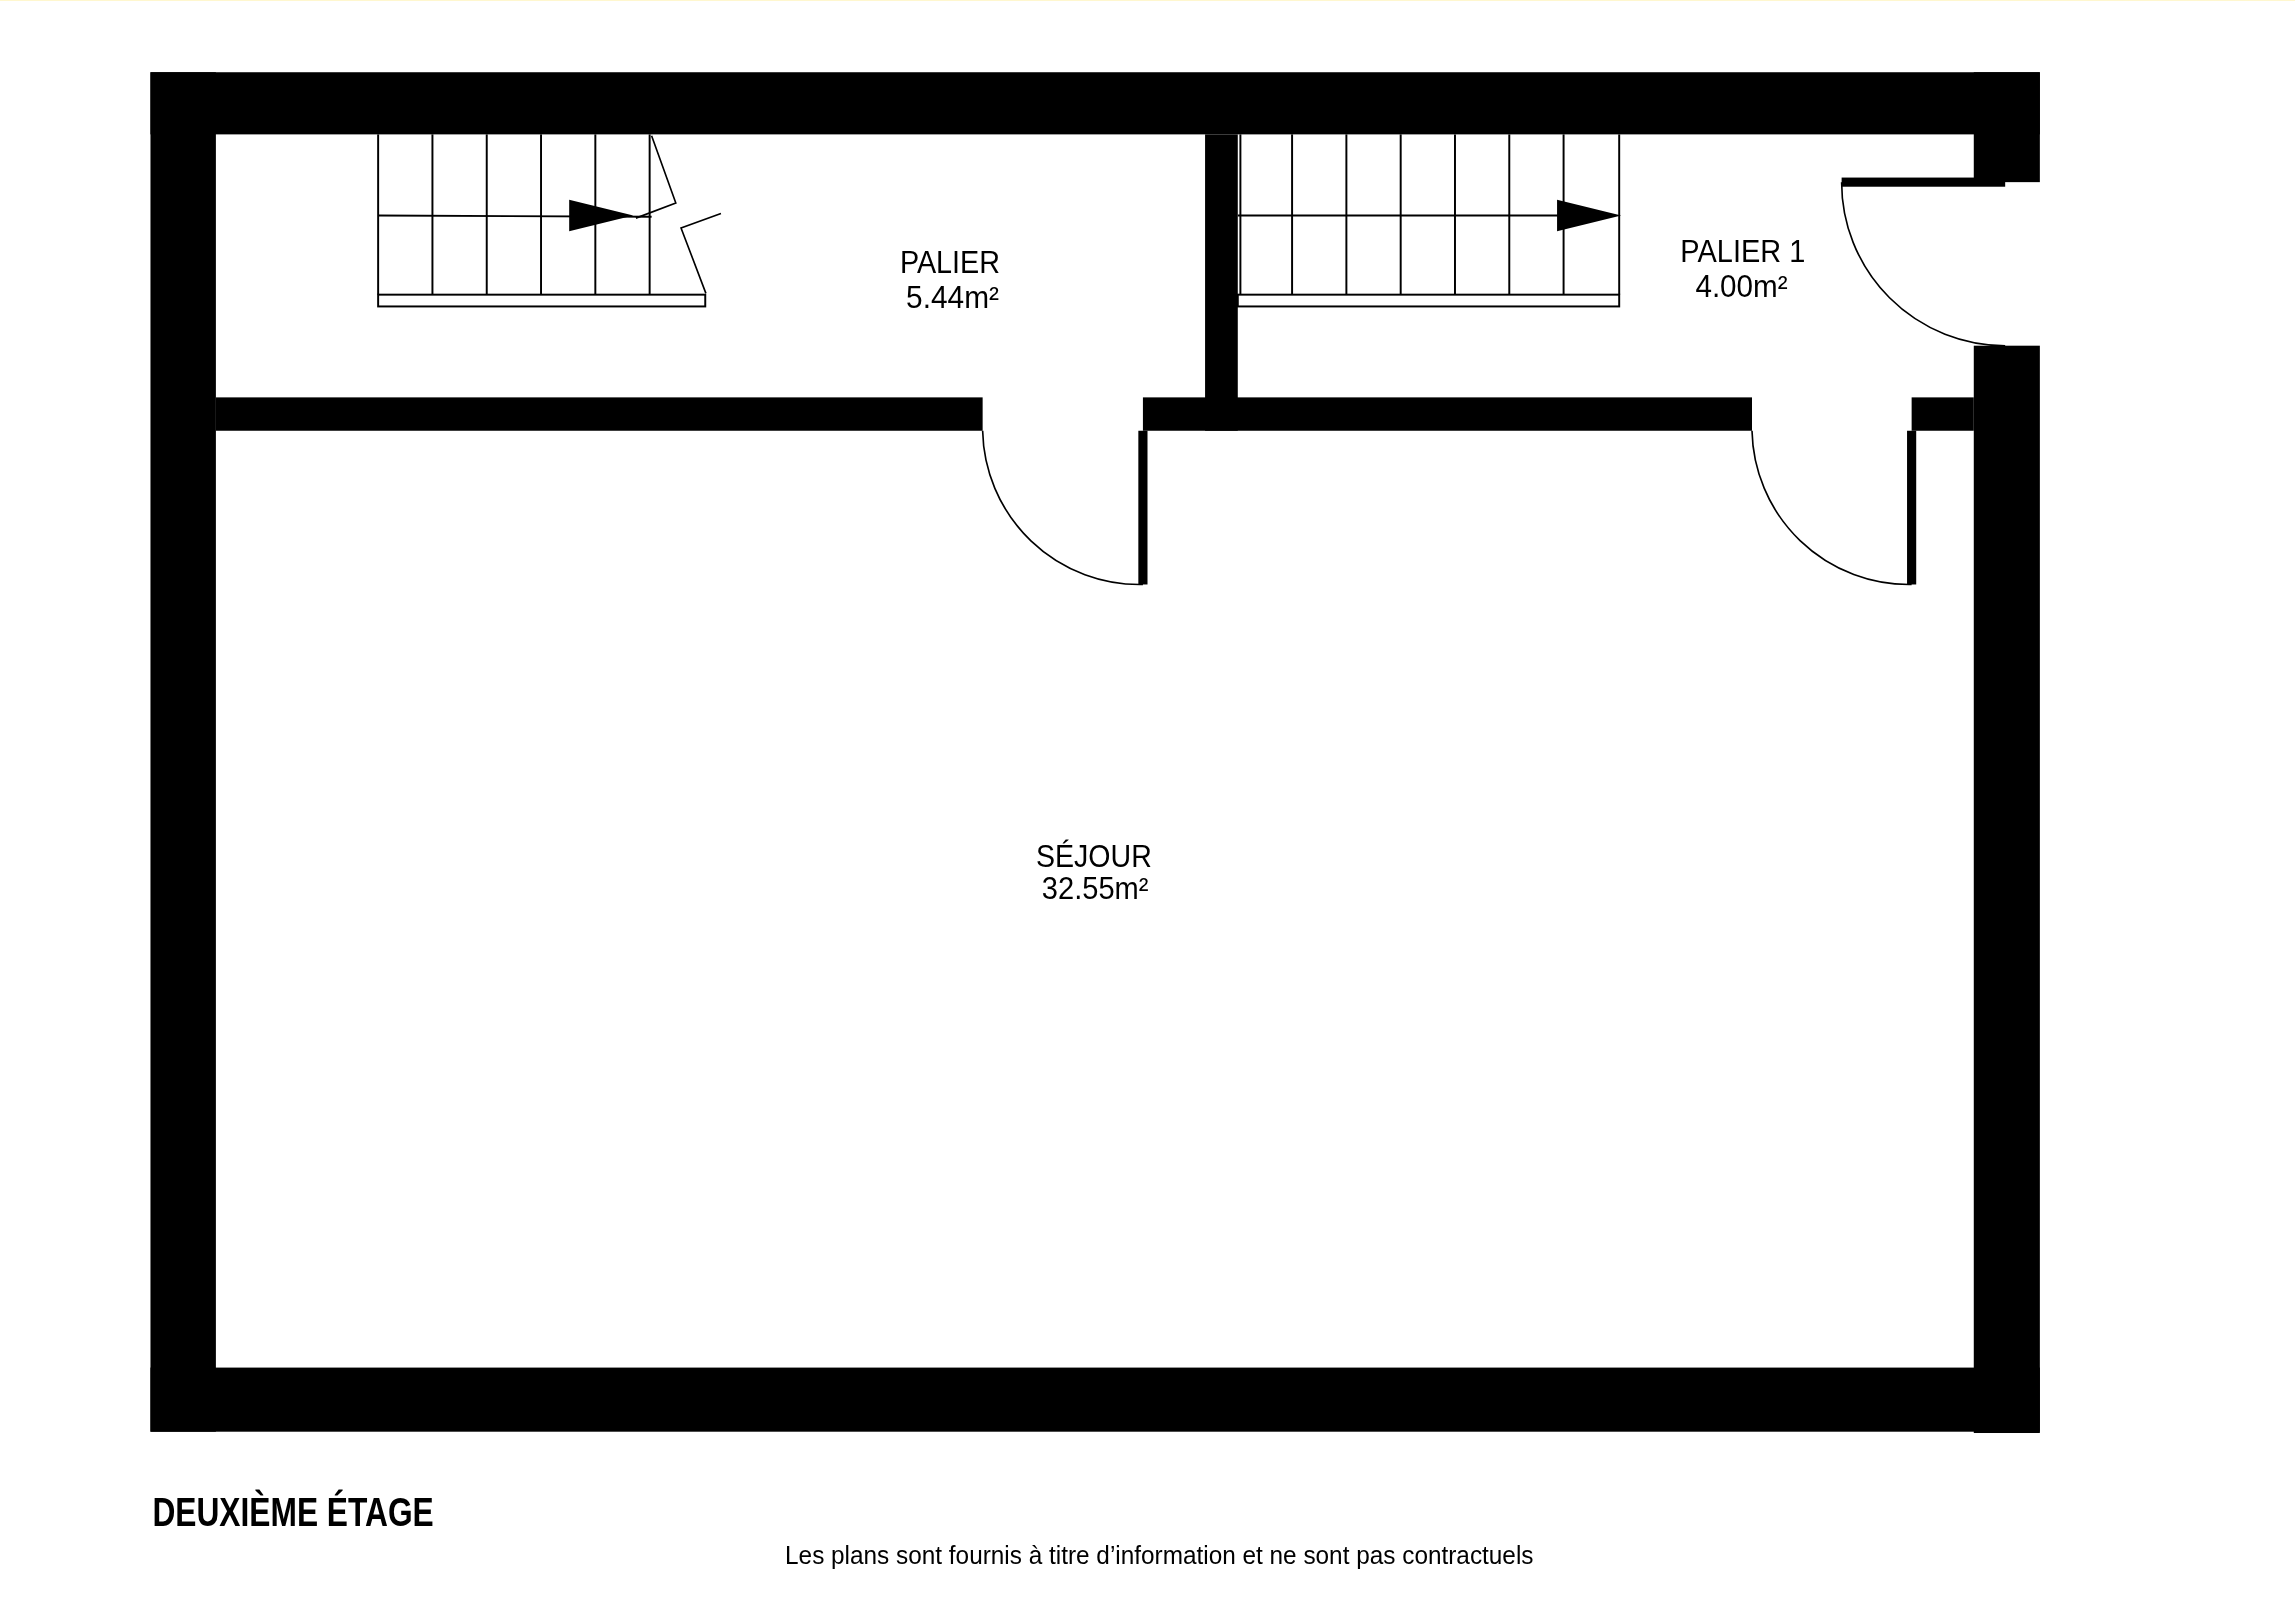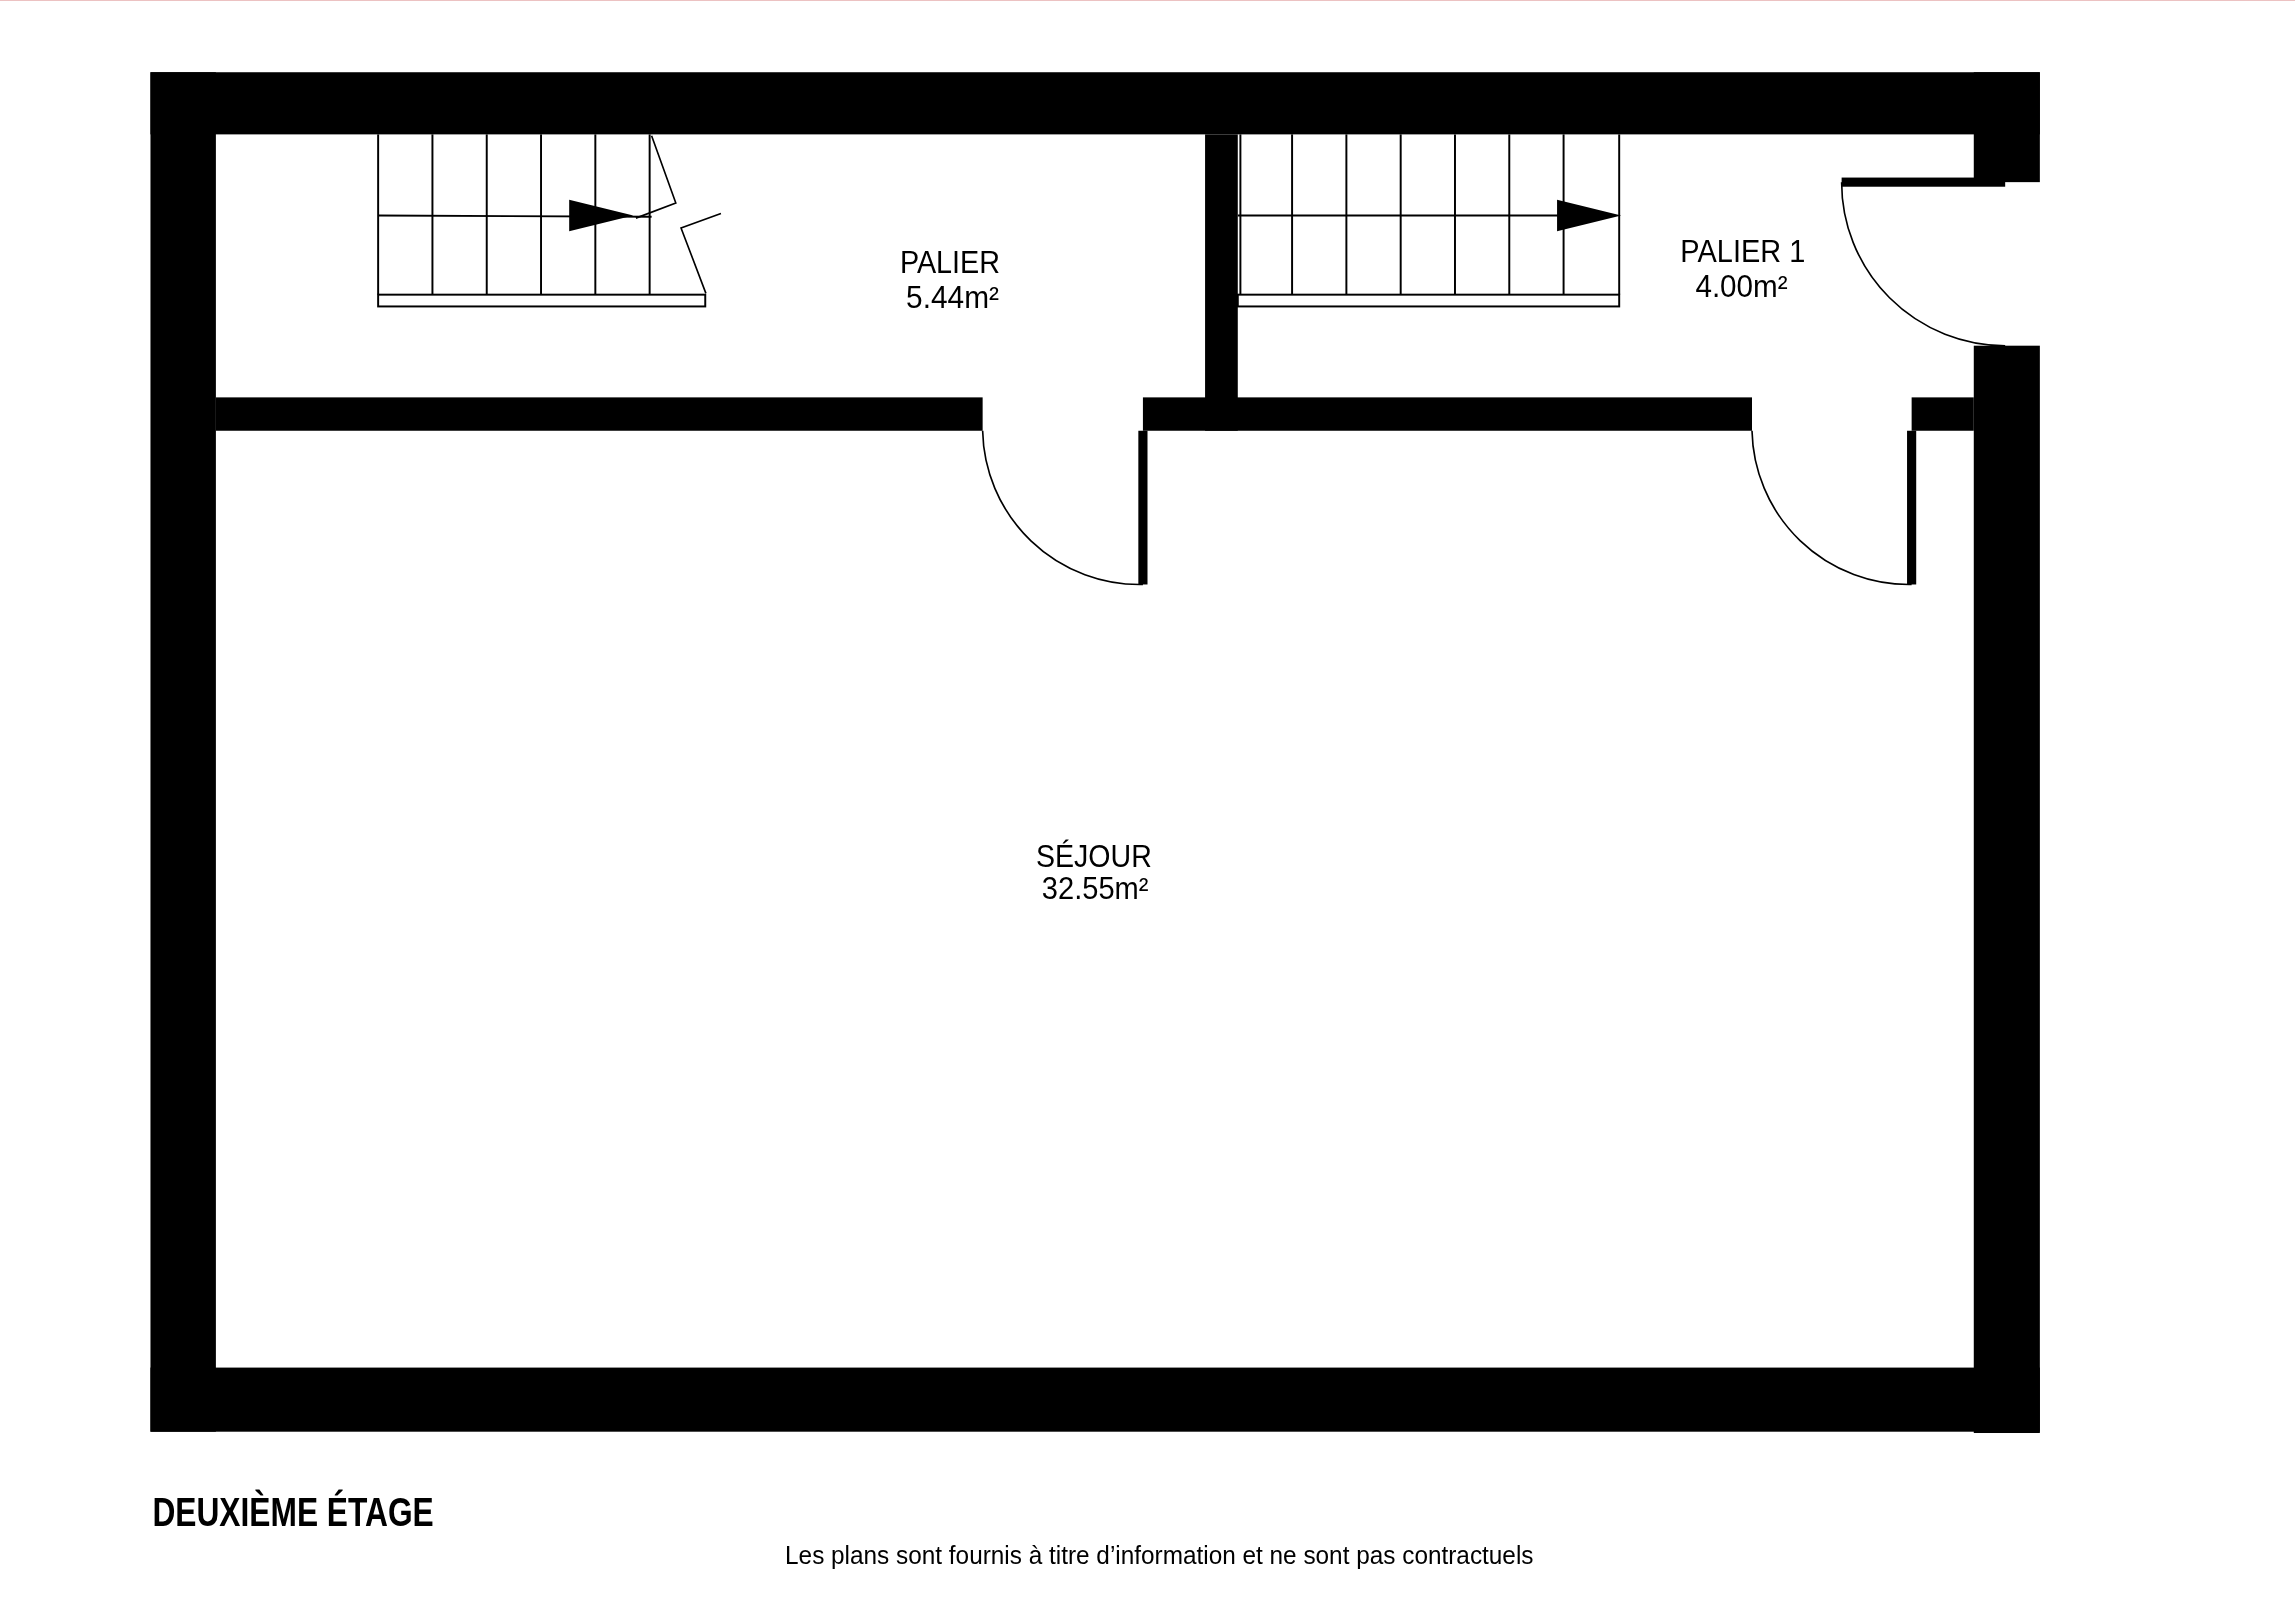--- a/index.html
+++ b/index.html
@@ -4,21 +4,21 @@
 <style>
   html, body {
     margin: 0;
     padding: 0;
     background: #ffffff;
   }
   .page {
     position: relative;
     width: 2295px;
     height: 1623px;
-    background: #b91c1c;
+    background: #fde047;
     overflow: hidden;
     font-family: "Liberation Sans", sans-serif;
   }
   .page svg {
     display: block;
     width: 100%;
     height: 100%;
   }
   .ink-fill   { fill: #000000; stroke: none; }
   .ink-line   { fill: none; stroke: #000000; stroke-width: 3; }

